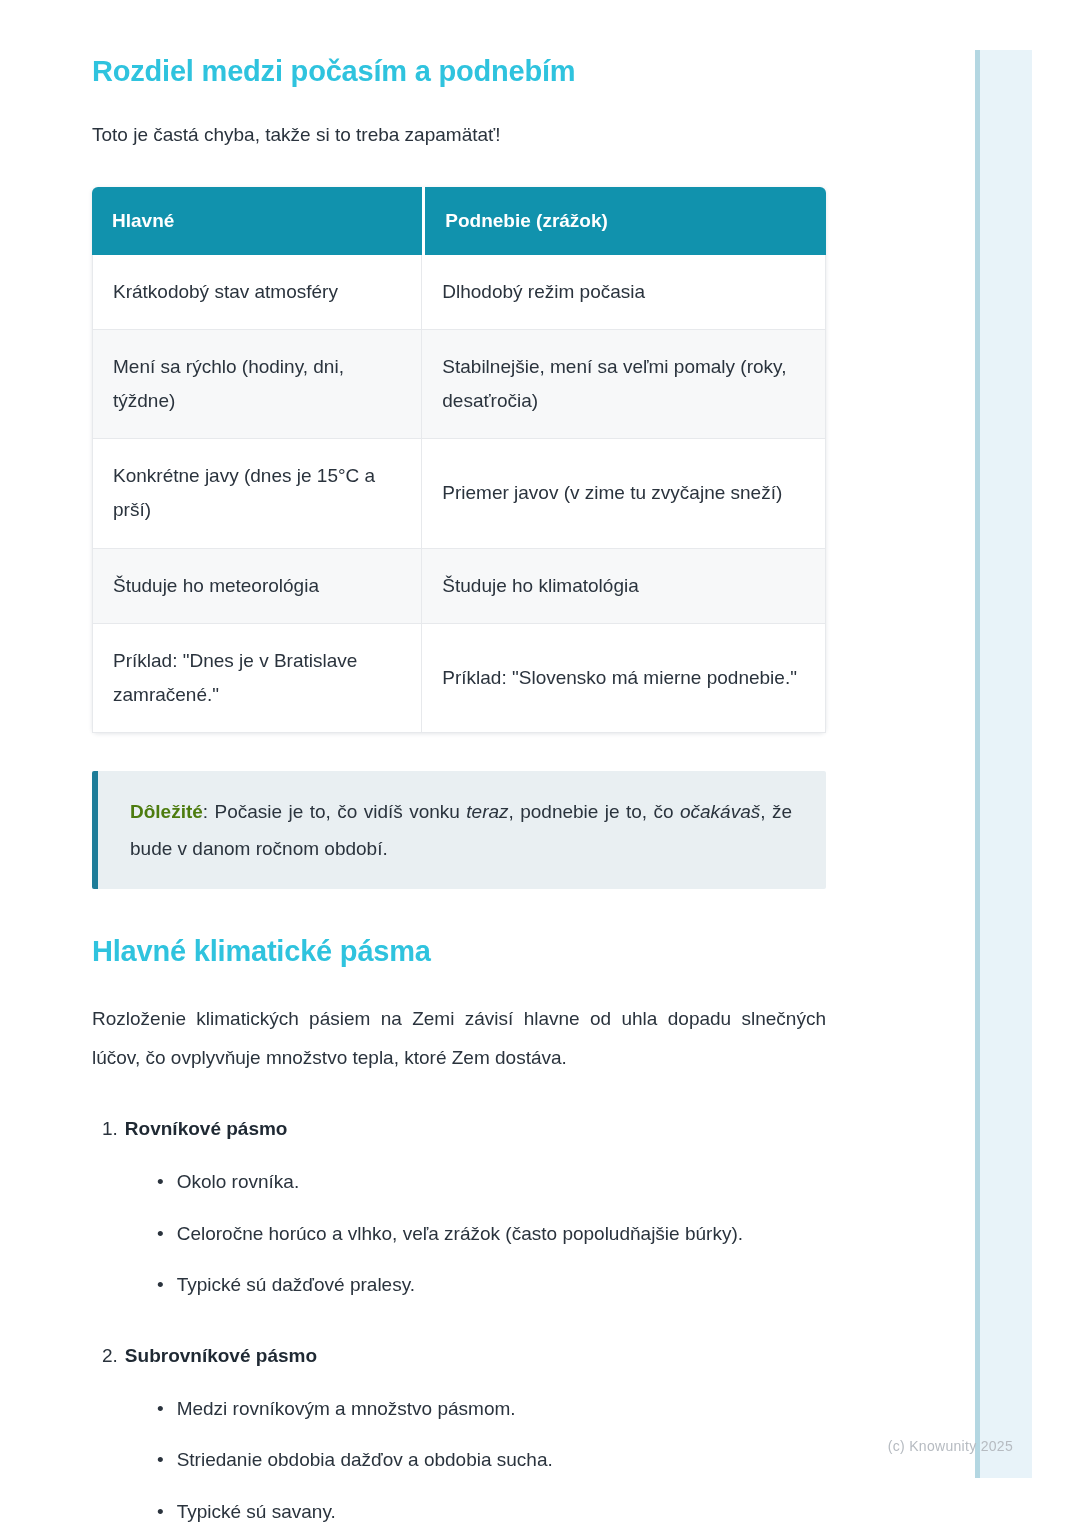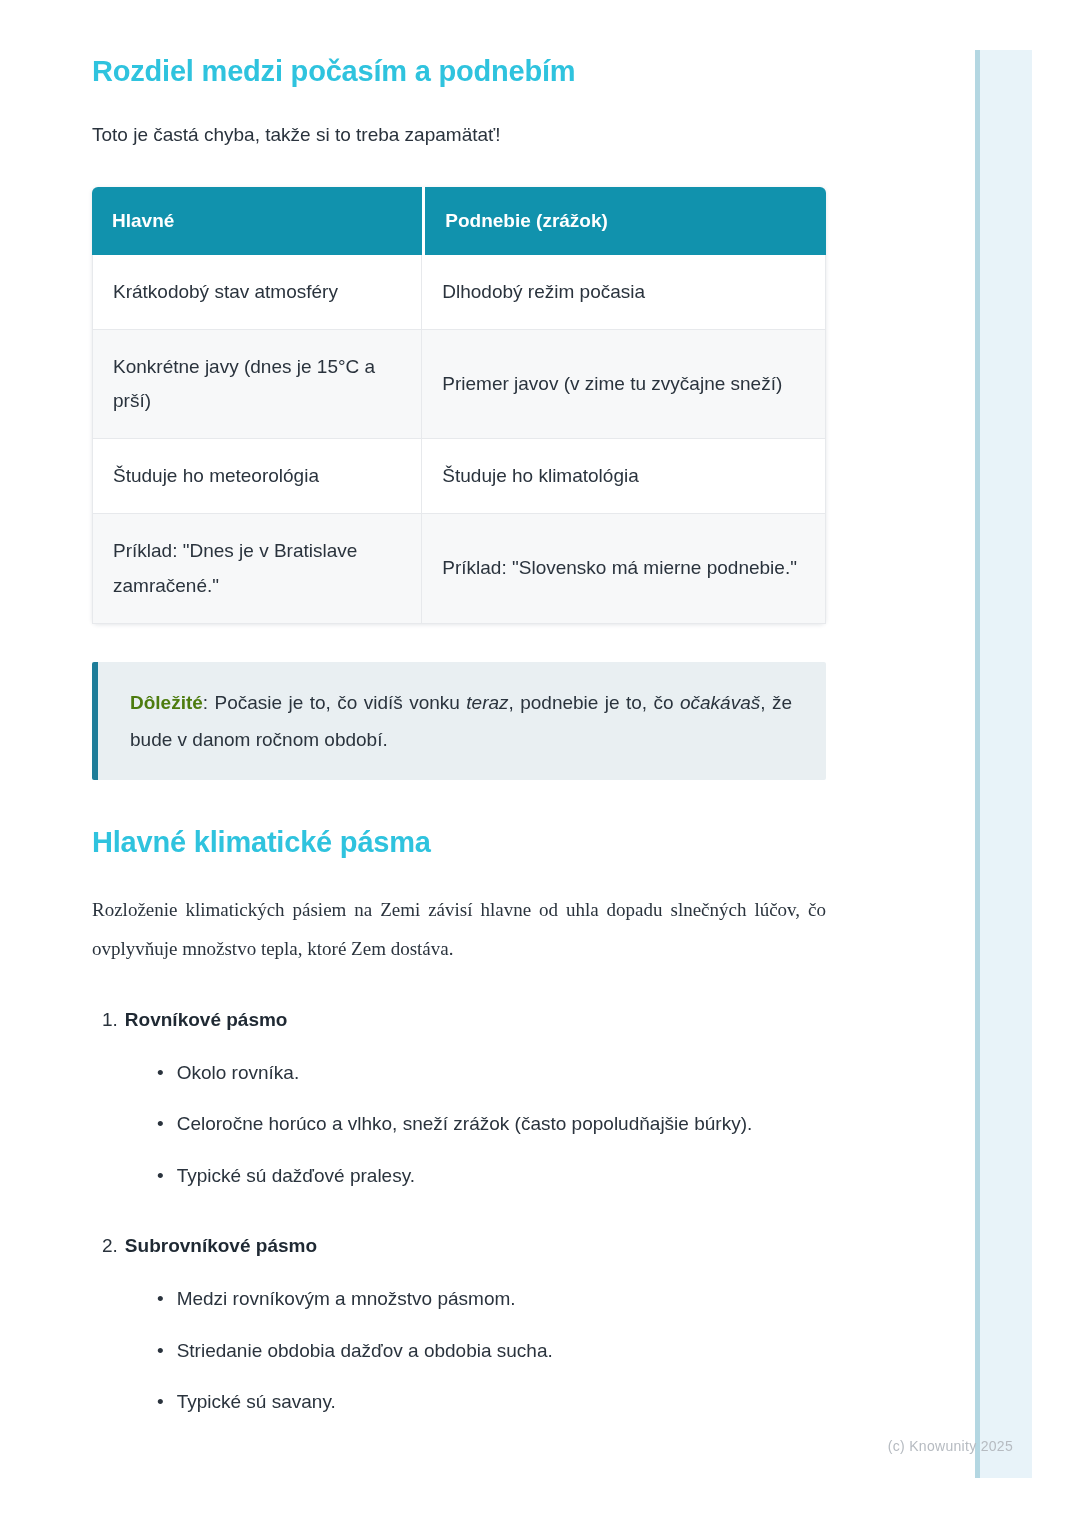--- a/index.html
+++ b/index.html
@@ -37,21 +37,21 @@
 
   .callout {
     margin-top:38px; background:#e9eff2; border-left:6px solid #1e7d99;
     padding:22px 34px 22px 32px; font-size:19px; line-height:1.95;
     text-align:justify; border-radius:2px;
   }
   .callout strong { color:#4d7c0f; }
   .callout em { font-style:italic; }
 
   p.justified {
-    font-size:19px; margin:32px 0 0 0; line-height:2.05; text-align:justify;font-family:Liberation Serif, serif;
+    font-size:19px; margin:32px 0 0 0; line-height:2.05; text-align:justify;
   }
 
   .zone-list { margin-top:40px; }
   .zone-item { margin-top:46px; font-size:19px; padding-left:10px; }
   .zone-item:first-child { margin-top:16px; }
   .zone-num { margin-right:7px; }
   .zone-title { font-weight:700; color:#1f2933; }
   ul.bullets { list-style:none; margin:28px 0 0 0; padding:0 0 0 55px; }
   ul.bullets li { display:flex; gap:13px; margin-top:24px; line-height:1.45; }
   ul.bullets li:first-child { margin-top:0; }
@@ -81,20 +81,24 @@
           <th class="col-a">Hlavné</th>
           <th class="col-b">Podnebie (zrážok)</th>
         </tr>
       </thead>
       <tbody>
         <tr>
           <td>Krátkodobý stav atmosféry</td>
           <td>Dlhodobý režim počasia</td>
         </tr>
         <tr>
+          <td>Mení sa rýchlo (hodiny, dni, týždne)</td>
+          <td>Stabilnejšie, mení sa veľmi pomaly (roky, desaťročia)</td>
+        </tr>
+        <tr>
           <td>Konkrétne javy (dnes je 15°C a prší)</td>
           <td>Priemer javov (v zime tu zvyčajne sneží)</td>
         </tr>
         <tr>
           <td>Študuje ho meteorológia</td>
           <td>Študuje ho klimatológia</td>
         </tr>
         <tr>
           <td>Príklad: "Dnes je v Bratislave zamračené."</td>
           <td>Príklad: "Slovensko má mierne podnebie."</td>
@@ -113,21 +117,21 @@
 
       <div class="zone-item">
         <span class="zone-num">1.</span><span class="zone-title">Rovníkové pásmo</span>
         <ul class="bullets">
           <li>
               <span class="bullet-glyph">•</span>
               <span>Okolo rovníka.</span>
             </li>
           <li>
               <span class="bullet-glyph">•</span>
-              <span>Celoročne horúco a vlhko, sneží zrážok (často popoludňajšie búrky).</span>
+              <span>Celoročne horúco a vlhko, veľa zrážok (často popoludňajšie búrky).</span>
             </li>
           <li>
               <span class="bullet-glyph">•</span>
               <span>Typické sú dažďové pralesy.</span>
             </li>
         </ul>
       </div>
 
       <div class="zone-item">
         <span class="zone-num">2.</span><span class="zone-title">Subrovníkové pásmo</span>

